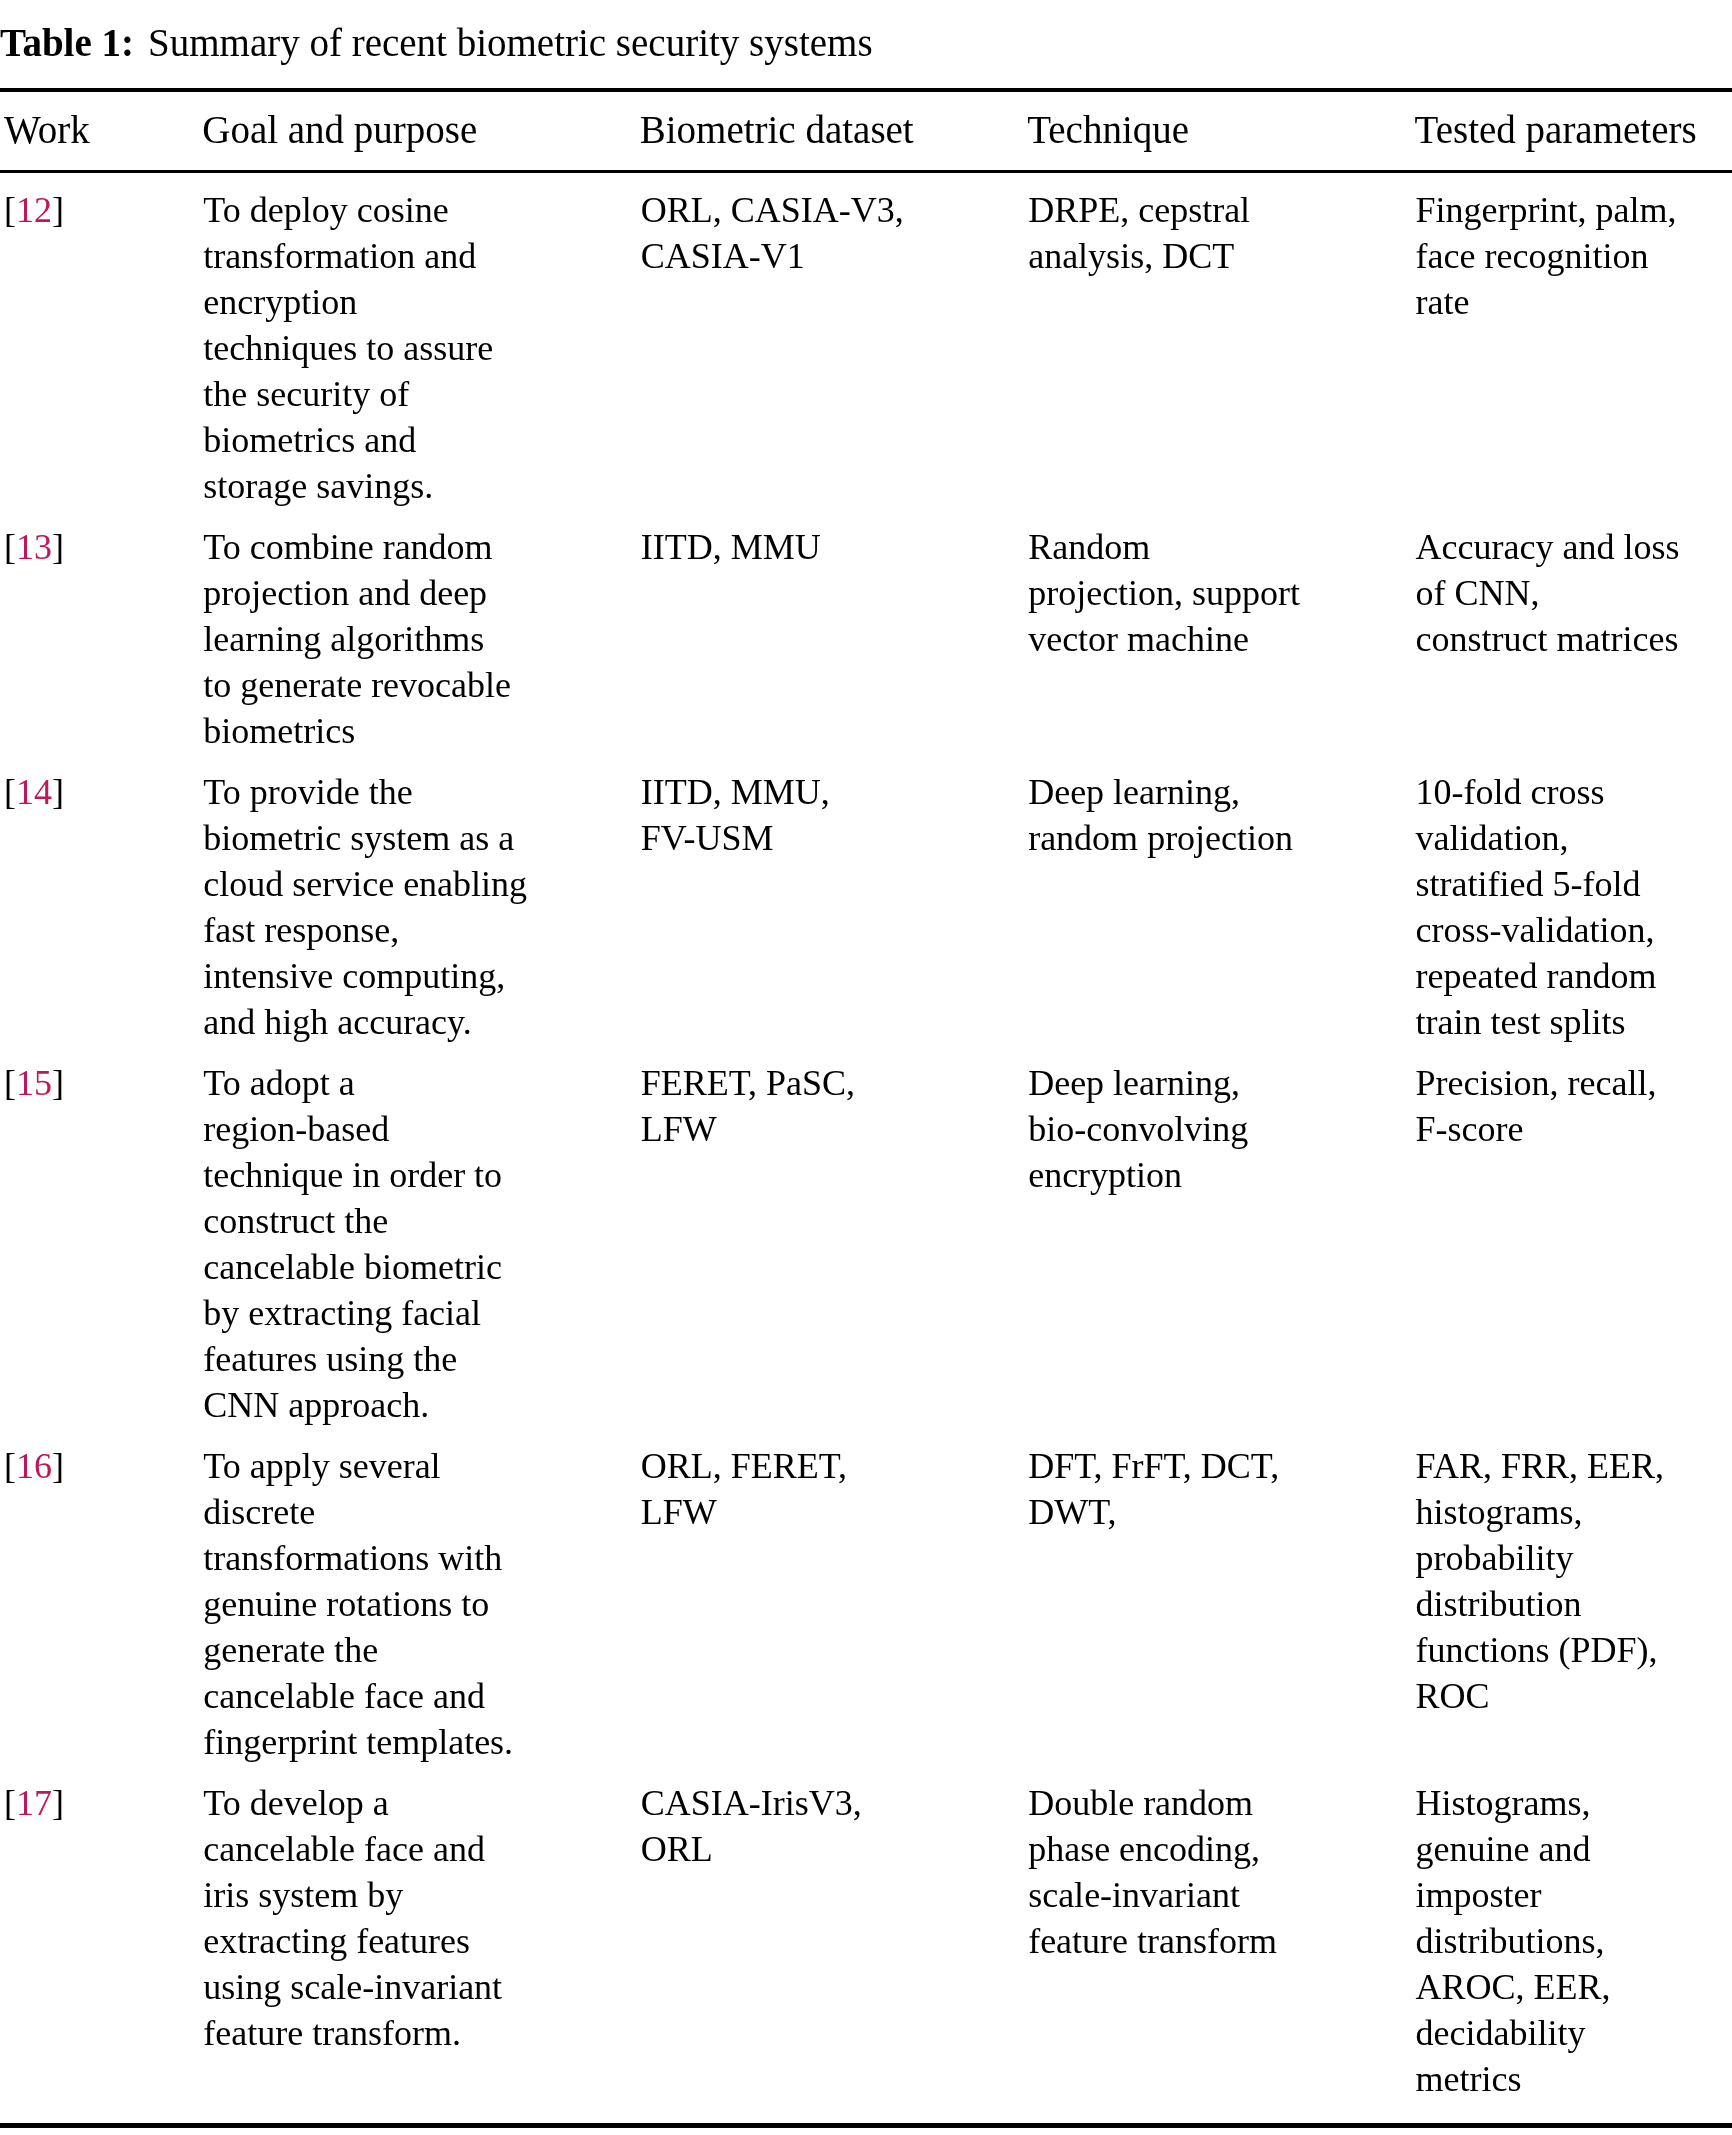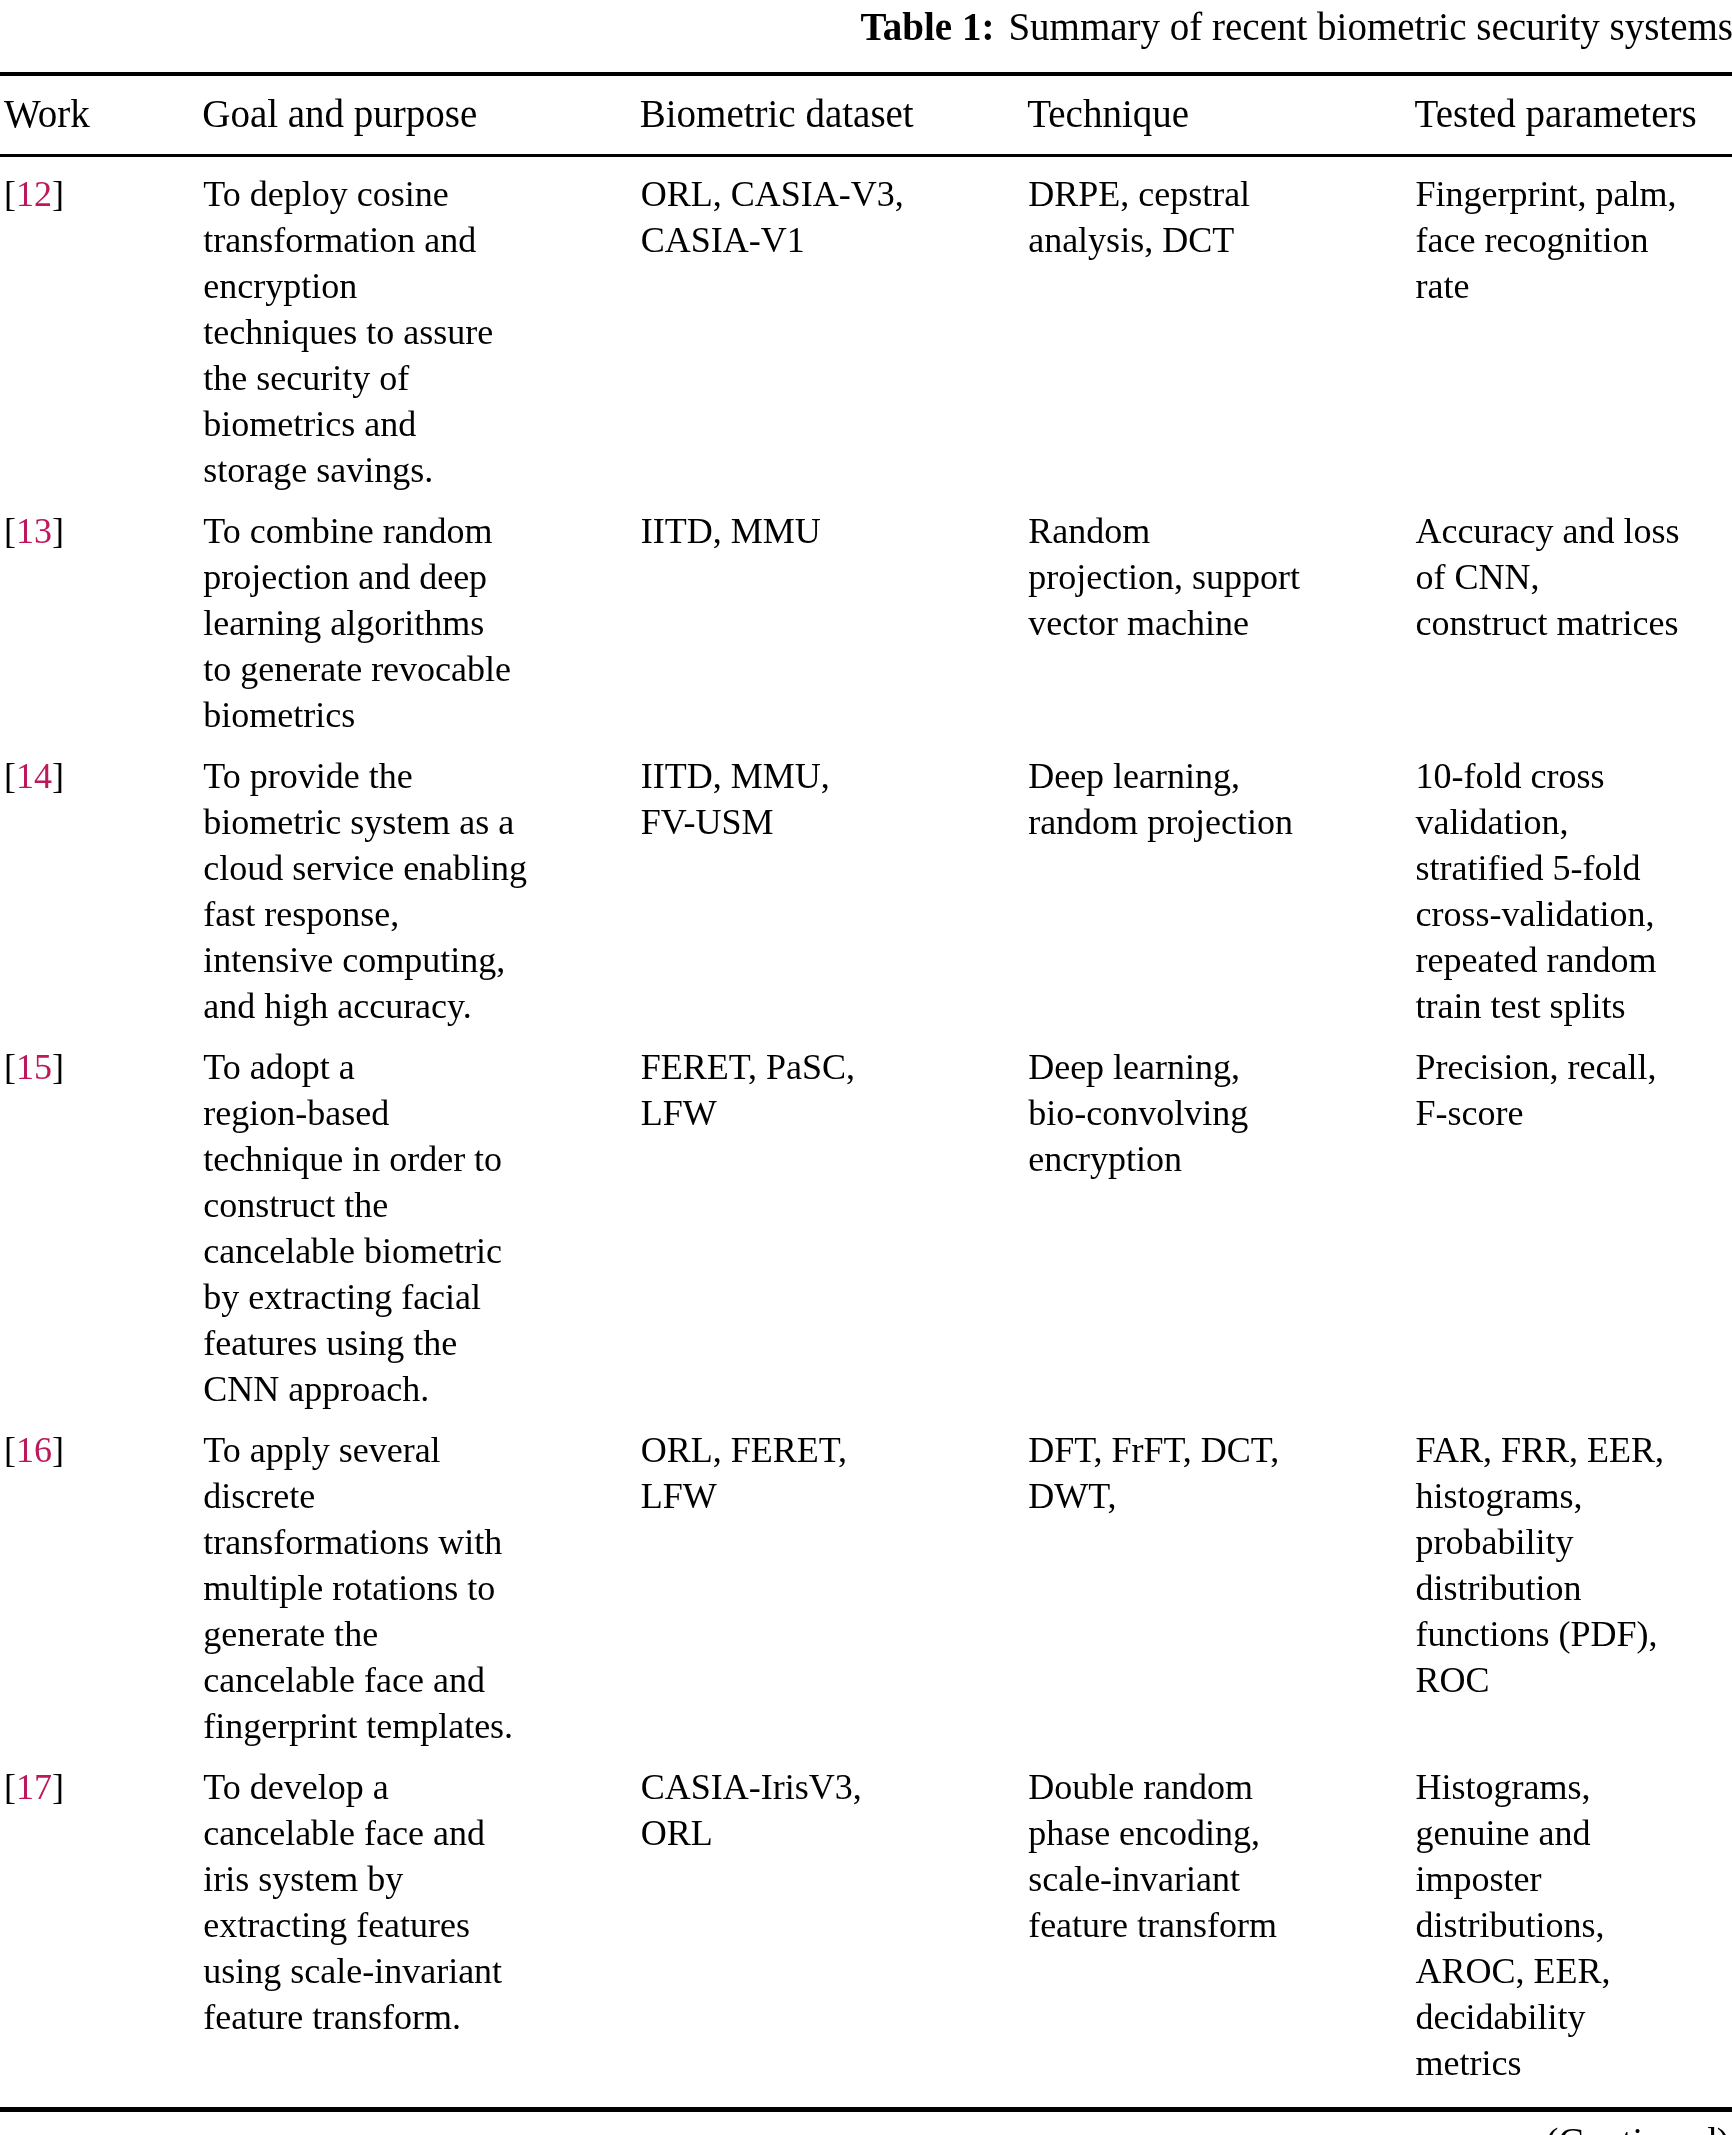--- a/index.html
+++ b/index.html
@@ -10,24 +10,24 @@
     font-family: "Liberation Serif", "DejaVu Serif", serif;
   }
   .page {
     position: relative;
     width: 1733px;
     height: 2135px;
     background: #ffffff;
     overflow: hidden;
   }
   .caption {
-    text-align: right;
+    text-align: left;
     font-size: 39px;
     line-height: 44px;
-    padding-top: 5px;
+    padding-top: 21px;
     white-space: nowrap;
   }
   .caption .caption-label {
     font-weight: bold;
     margin-right: 14px;
   }
   table.summary {
     width: 100%;
     border-collapse: collapse;
     table-layout: fixed;
@@ -171,21 +171,21 @@
 encryption</td>
         <td>Precision, recall,
 F-score</td>
       </tr>
 
       <tr>
         <td class="ref"><span>[</span><a class="refnum">16</a><span>]</span></td>
         <td>To apply several
 discrete
 transformations with
-multiple rotations to
+genuine rotations to
 generate the
 cancelable face and
 fingerprint templates.</td>
         <td>ORL, FERET,
 LFW</td>
         <td>DFT, FrFT, DCT,
 DWT,</td>
         <td>FAR, FRR, EER,
 histograms,
 probability

